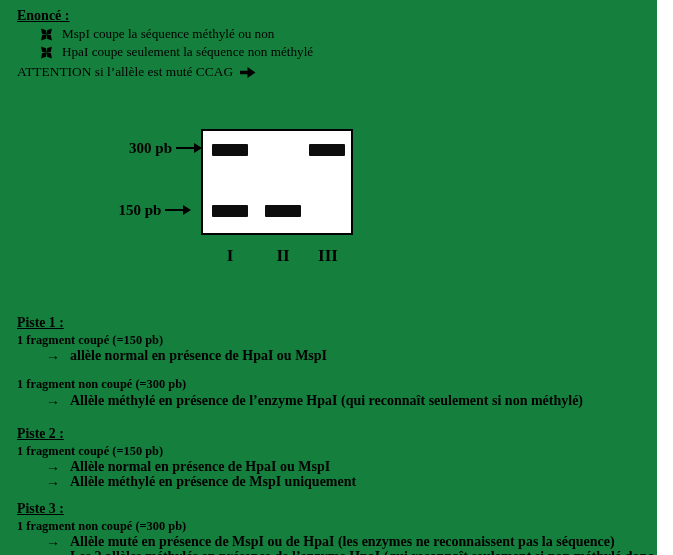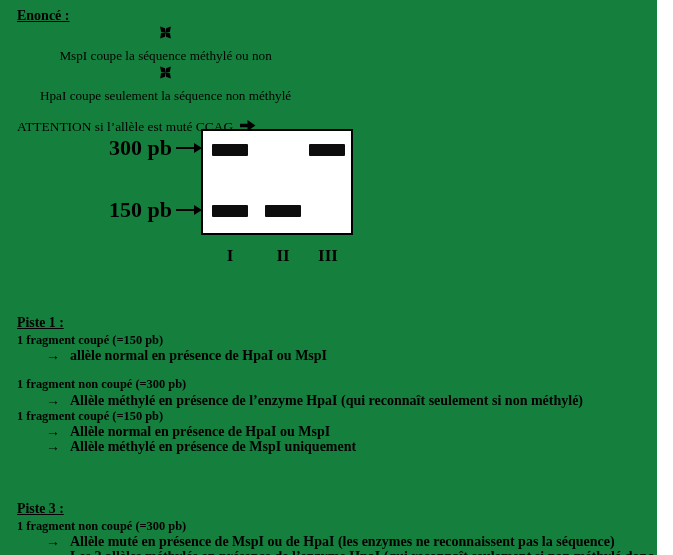--- a/index.html
+++ b/index.html
@@ -7,32 +7,32 @@
     position:relative;
     width:657px;height:555px;
     background:#15803d;color:#000;
     font-family:"Liberation Serif", serif;
     overflow:hidden;
   }
 
   
   .enonce{position:absolute;left:17px;top:7px;}
   .doc-h{font-weight:bold;text-decoration:underline;font-size:14px;line-height:17px;}
-  .bullet{margin-left:23px;margin-top:2px;font-size:13.2px;line-height:16px;display:flex;align-items:center;gap:9px;white-space:nowrap;flex-direction:column;}
+  .bullet{margin-left:23px;margin-top:2px;font-size:13.2px;line-height:16px;display:flex;align-items:center;gap:9px;white-space:nowrap;}
   .xicon{display:inline-flex;width:13px;height:13px;flex:0 0 auto;}
   .xicon svg{width:13px;height:13px;display:block;}
-  .attention{margin-top:15px;font-size:13.4px;line-height:16px;display:flex;align-items:flex-start;gap:7px;white-space:nowrap;}
+  .attention{margin-top:4px;font-size:13.4px;line-height:16px;display:flex;align-items:center;gap:7px;white-space:nowrap;}
   .fatarrow{display:inline-flex;width:16px;height:13px;flex:0 0 auto;}
   .fatarrow svg{width:16px;height:13px;display:block;}
 
   
   .marker{position:absolute;display:flex;align-items:center;justify-content:flex-end;gap:4px;left:108px;width:94px;height:20px;}
   .marker-300{top:138px;}
-  .marker-150{top:200px;}
-  .mlabel{font-weight:bold;font-size:22px;white-space:nowrap;}
+  .marker-150{top:200px;justify-content:center;}
+  .mlabel{font-weight:bold;font-size:15px;white-space:nowrap;}
   .harrow{display:inline-flex;width:26px;height:12px;flex:0 0 auto;}
   .harrow svg{width:26px;height:12px;display:block;}
   .gelbox{position:absolute;left:201px;top:129px;width:148px;height:102px;border:2px solid #000;background:#fff;}
   .band{position:absolute;width:36px;height:12px;background:#0d0d0d;border-radius:1px;}
   .lane-label{position:absolute;top:246px;width:40px;text-align:center;font-weight:bold;font-size:17px;line-height:20px;}
   .lane-0{left:210px;} .lane-1{left:263px;} .lane-2{left:308px;}
 
   
   .section{position:absolute;left:17px;white-space:nowrap;}
   .sec-0{top:298px;} .sec-1{top:409px;} .sec-2{top:484px;}
@@ -122,20 +122,21 @@
 
   <div class="section sec-0">
     <div class="sec-title">Piste 1 :</div>
     <div class="lead">1 fragment coupé (=150 pb)</div>
     <div class="arrow-line"><span class="arr">→</span><span>allèle normal en présence de HpaI ou MspI</span></div>
     <div class="lead group-gap">1 fragment non coupé (=300 pb)</div>
     <div class="arrow-line"><span class="arr">→</span><span>Allèle méthylé en présence de l’enzyme HpaI (qui reconnaît seulement si non méthylé)</span></div>
   </div>
 
   <div class="section sec-1">
+    <div class="sec-title">Piste 2 :</div>
     <div class="lead">1 fragment coupé (=150 pb)</div>
     <div class="arrow-line"><span class="arr">→</span><span>Allèle normal en présence de HpaI ou MspI</span></div>
     <div class="arrow-line"><span class="arr">→</span><span>Allèle méthylé en présence de MspI uniquement</span></div>
   </div>
 
   <div class="section sec-2">
     <div class="sec-title">Piste 3 :</div>
     <div class="lead">1 fragment non coupé (=300 pb)</div>
     <div class="arrow-line"><span class="arr">→</span><span>Allèle muté en présence de MspI ou de HpaI (les enzymes ne reconnaissent pas la séquence)</span></div>
     <div class="arrow-line"><span class="arr">→</span><span>Les 2 allèles méthylés en présence de l’enzyme HpaI (qui reconnaît seulement si non méthylé donc pas de coupure ici)</span></div>

